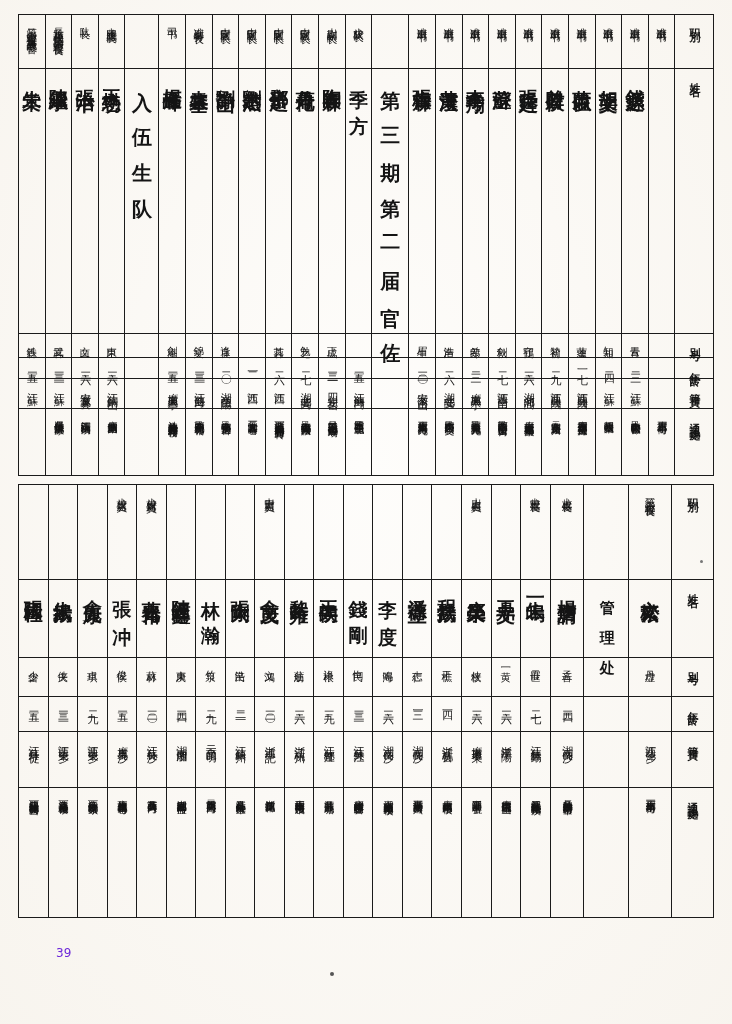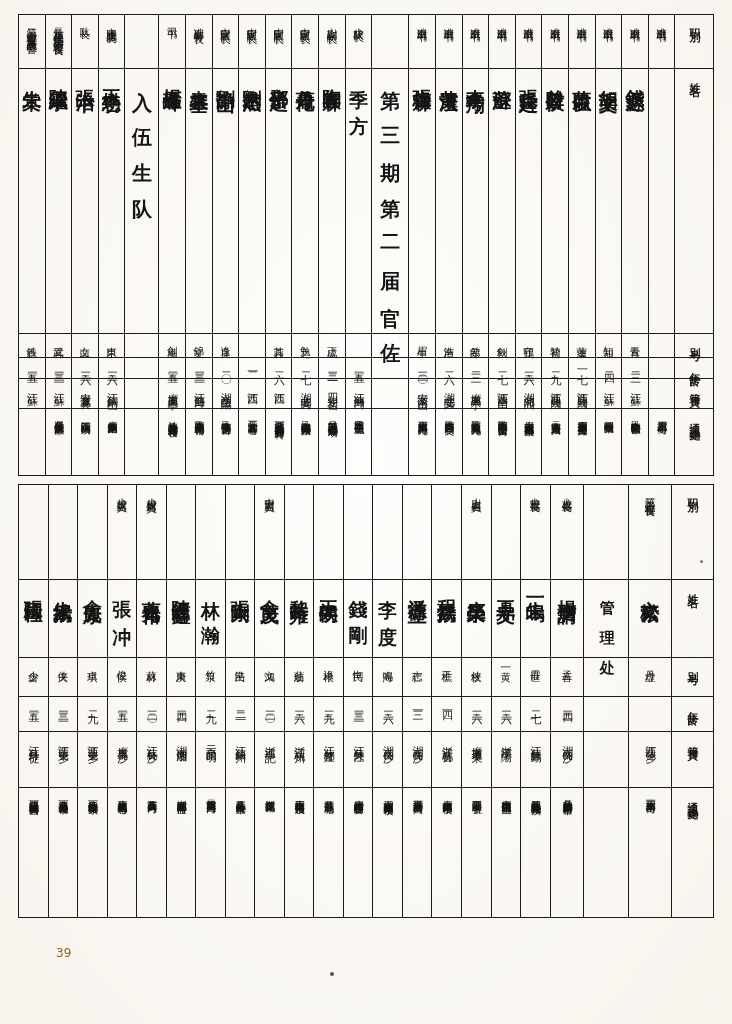--- a/index.html
+++ b/index.html
@@ -63,21 +63,21 @@
   .r-native .v{ font-size:11px; padding-top:5px; letter-spacing:2px;}
   .r-addr .v{ font-size:10px; padding-top:4px; letter-spacing:0.5px; line-height:1.25;}
   .big-label .v{ font-size:20px;font-weight:bold;letter-spacing:6px;padding-top:6px;}
   .mid-label .v{ font-size:15px;font-weight:bold;letter-spacing:6px;padding-top:8px;}
 
   
   .pageno{
     position:absolute;
     left:56px; top:946px;
     font-size:12px;
-    color:#a16207;
+    color:#6d28d9;
     font-family:"DejaVu Sans","Liberation Sans",sans-serif;
   }
   .dot1{left:330px;top:972px;width:4px;height:4px;background:#555;border-radius:50%;position:absolute;}
   .dot2{left:700px;top:560px;width:3px;height:3px;background:#777;border-radius:50%;position:absolute;}
 </style>
 </head>
 <body>
 
 <div class="page">
 

